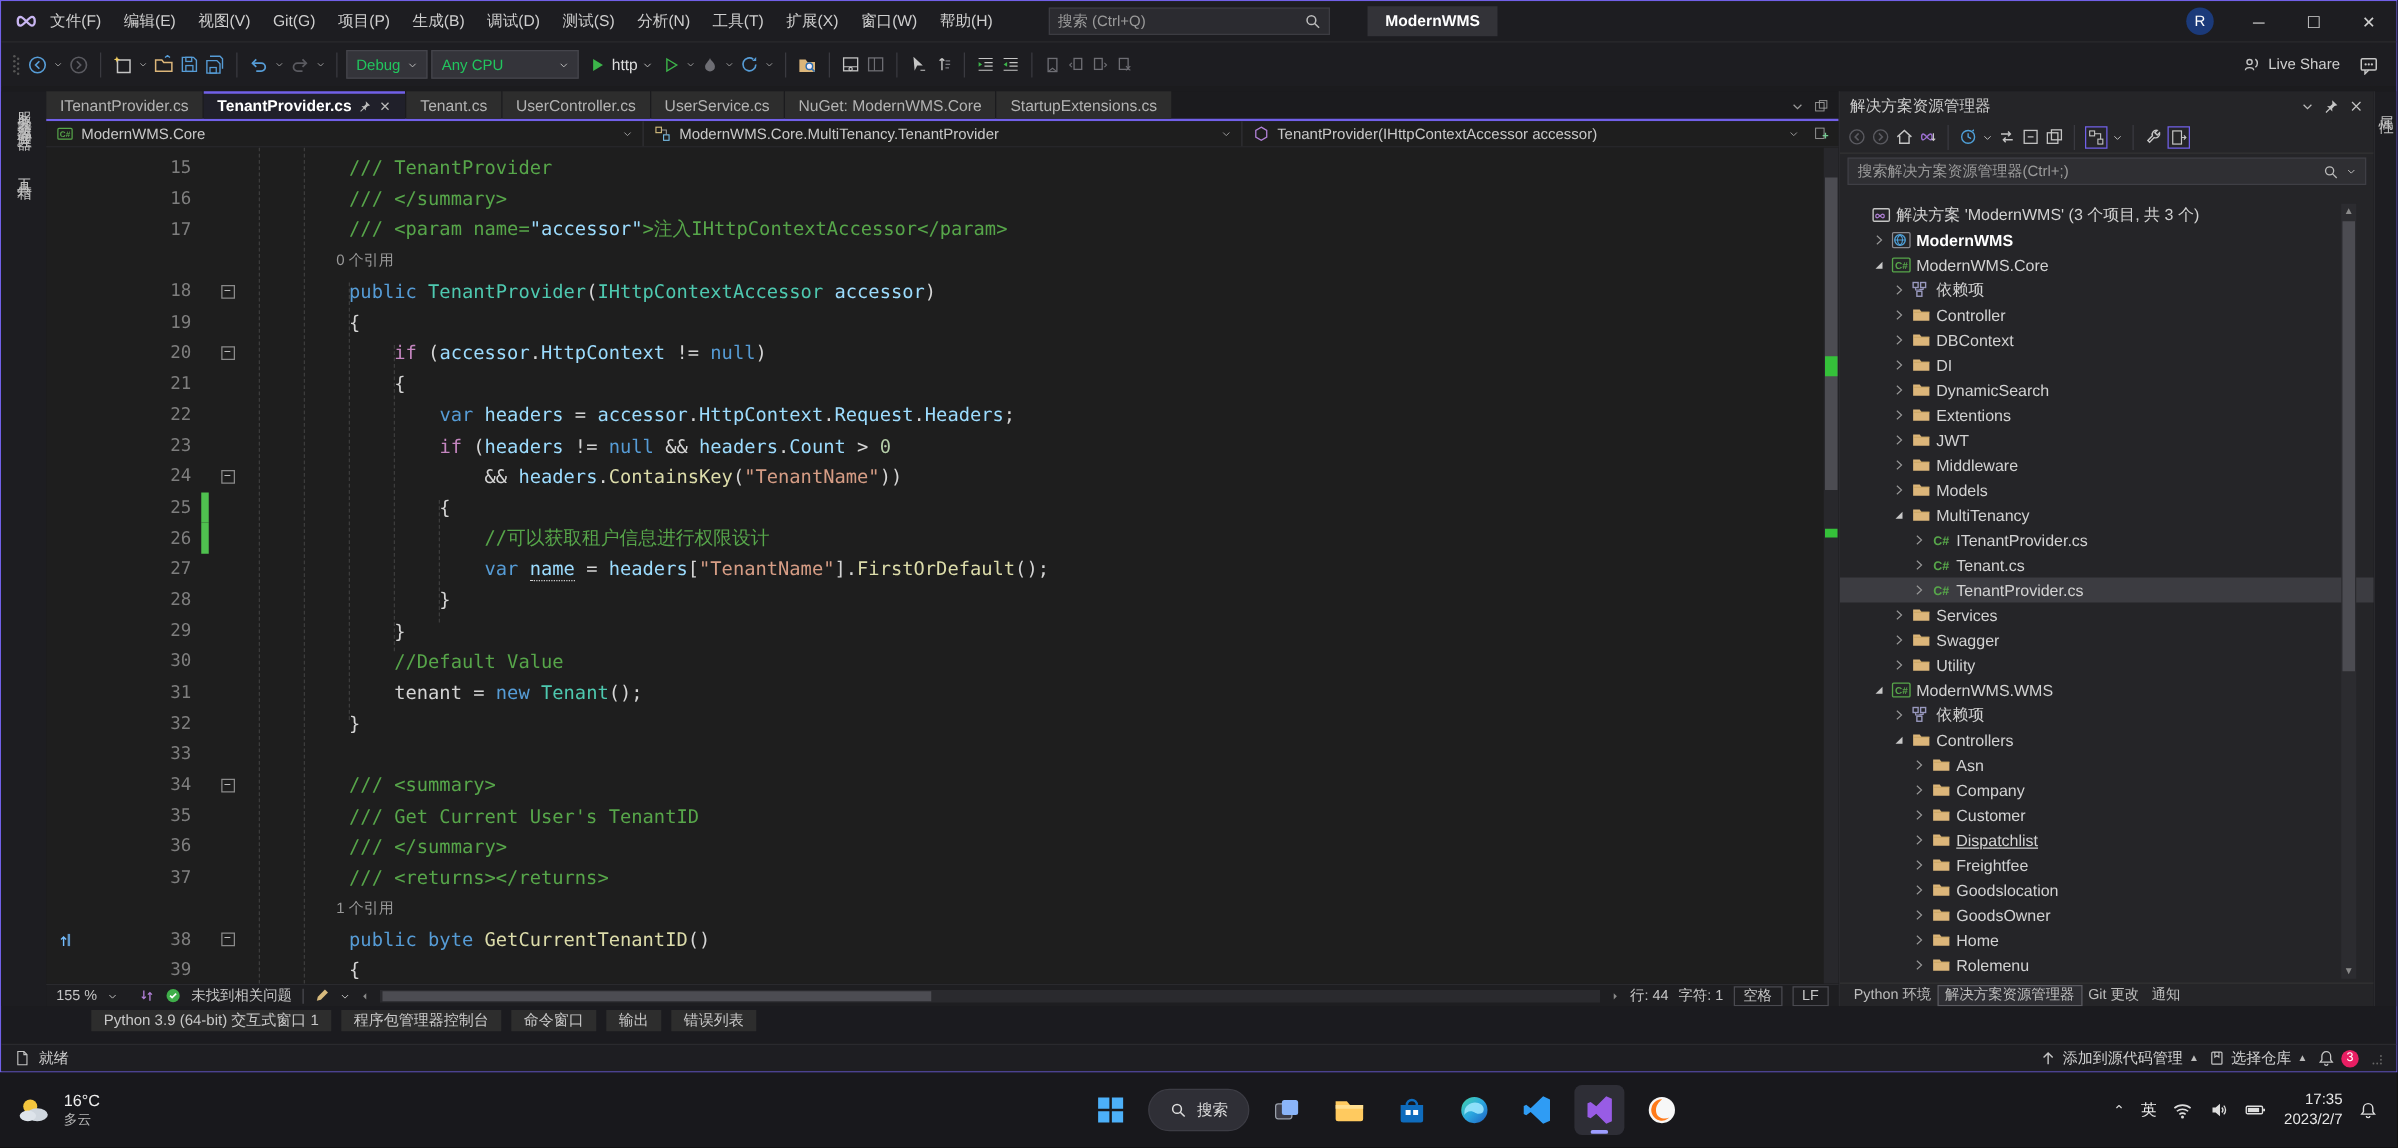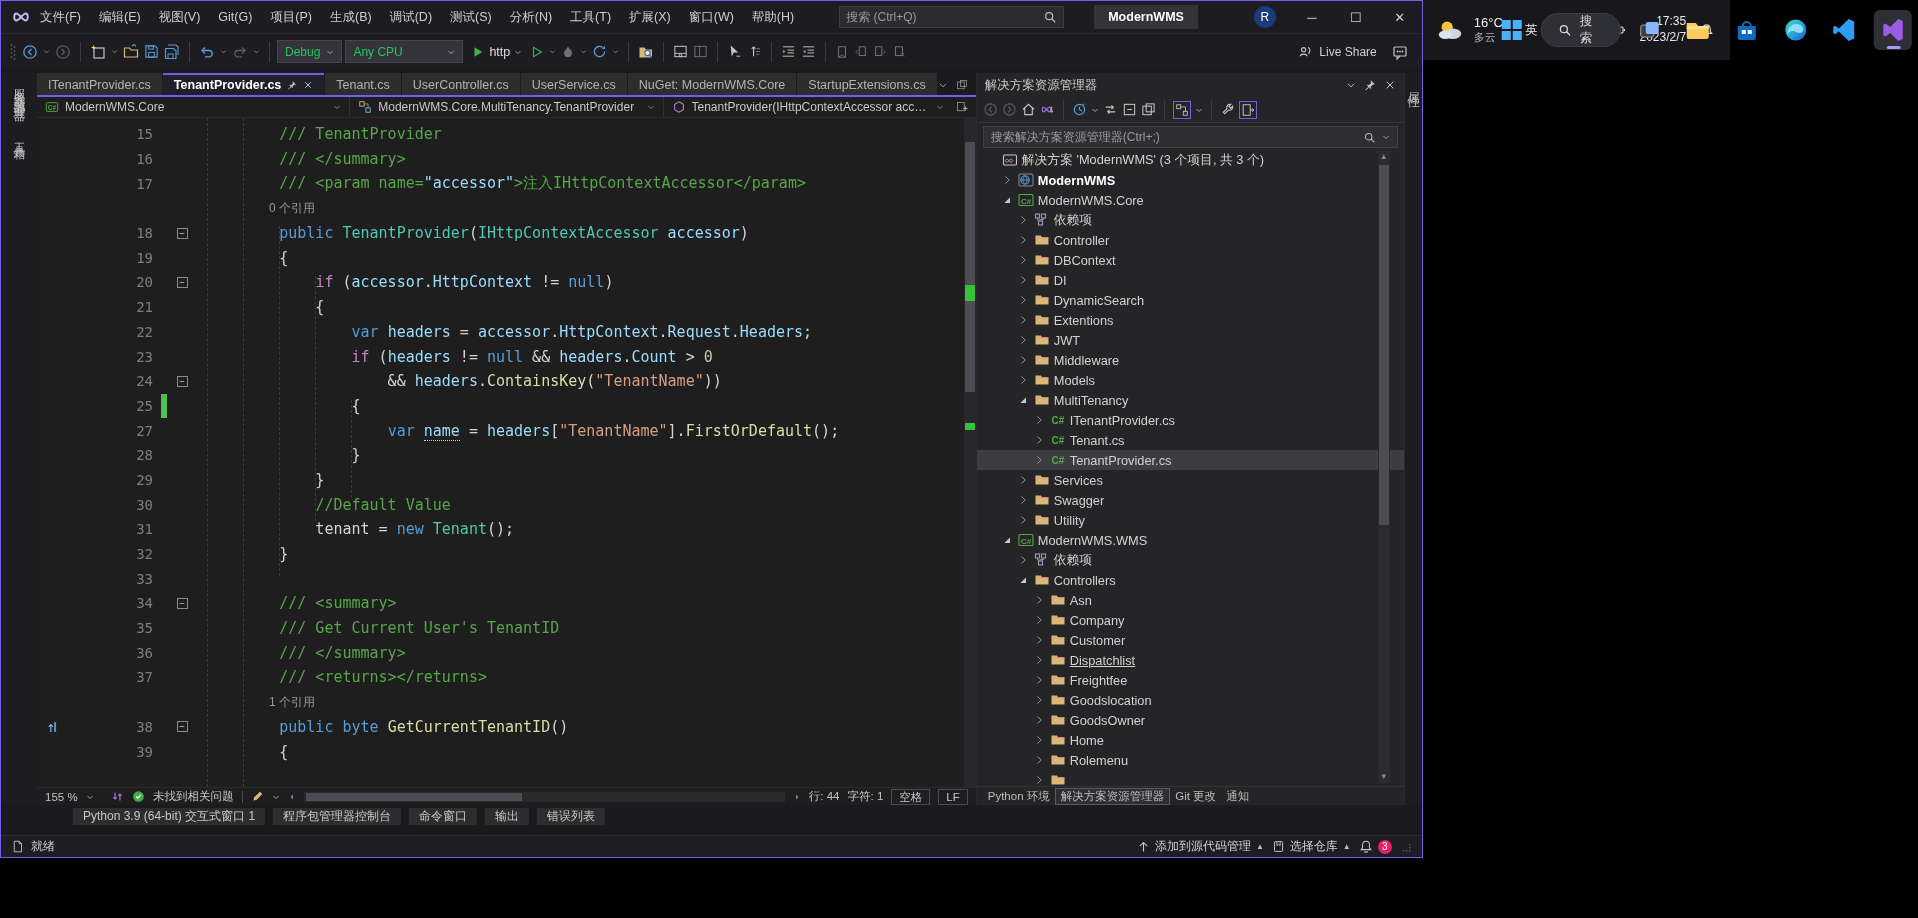--- a/index.html
+++ b/index.html
@@ -1,36 +1,36 @@
 <!DOCTYPE html>
 <html style="--accent: #7160E8;"><head>
 <meta charset="utf-8">
 <style>
 :root{--accent:#7160E8;--bg:#1e1e1e;--panel:#252528;--chrome:#1d1d21;--line:#2a2a2e;}
 *{box-sizing:border-box;margin:0;padding:0}
 body{width:1918px;height:918px;overflow:hidden;background:#000;font-family:"Liberation Sans",sans-serif;-webkit-font-smoothing:antialiased}
-.screen{width:1918px;height:918px;display:flex;}
+.screen{width:1918px;height:918px;display:flex;flex-direction:column}
 .vs{height:858px;display:flex;flex-direction:column;border:1px solid var(--accent);background:var(--bg)}
 .ic{display:inline-flex;align-items:center;justify-content:center;flex:0 0 auto}
 .ic svg{display:block}
 
 .titlebar{height:32px;background:var(--chrome);display:flex;align-items:center;padding:0 0 0 10px;flex:0 0 auto}
 .menu-item{font-size:12.5px;color:#cfcfcf;padding:0 9px;line-height:32px;white-space:nowrap}
 .qsearch{width:225px;height:22px;margin-left:36px;background:#2b2b30;border:1px solid #3c3c42;display:flex;align-items:center;padding:0 6px;color:#9a9a9a;font-size:12px}
 .qsearch .ph{flex:1}
 .sol-badge{margin-left:30px;height:24px;display:flex;align-items:center;padding:0 14px;background:#333338;color:#fff;font-weight:bold;font-size:12.5px}
 .avatar{margin-left:auto;width:22px;height:22px;border-radius:50%;background:#1b3a7a;color:#fff;font-size:12px;display:flex;align-items:center;justify-content:center}
 .winbtns{display:flex;margin-left:14px;height:32px}
 .winbtn{width:44px;height:32px;display:flex;align-items:center;justify-content:center;color:#cfcfcf;font-size:13px}
 
 .toolbar{height:36px;background:var(--chrome);border-top:1px solid var(--line);display:flex;align-items:center;padding:0 8px;gap:3px;flex:0 0 auto}
 .tsep{width:1px;height:20px;background:#3a3a40;margin:0 4px}
 .dd{height:23px;display:flex;align-items:center;gap:6px;background:#34343a;border:1px solid #45454c;color:#22c55e;font-size:12px;padding:0 7px;white-space:nowrap}
 .runbtn{display:flex;align-items:center;gap:4px;color:#ddd;font-size:12.5px;padding:0 5px}
-.lshare{margin-left:auto;display:flex;align-items:center;gap:6px;color:#cfcfcf;font-size:12px;padding-right:6px}
+.lshare{margin-left:auto;display:flex;align-items:flex-start;gap:6px;color:#cfcfcf;font-size:12px;padding-right:6px}
 
 .main{flex:1;display:flex;min-height:0;padding-top:4px;background:#1b1b1e}
 .lstrip{width:36px;background:var(--chrome);display:flex;flex-direction:column;align-items:center;padding-top:6px;gap:30px;flex:0 0 auto}
 .vtab{writing-mode:vertical-rl;font-size:12px;color:#c0c0c0;letter-spacing:3px;white-space:nowrap}
 
 .editor{flex:1;display:flex;flex-direction:column;min-width:0}
 .tabstrip{height:24px;display:flex;align-items:flex-end;background:#1b1b1e;border-bottom:2px solid var(--accent)}
 .tab{height:22px;display:flex;align-items:center;gap:6px;padding:0 11px;background:#2d2d2d;color:#b3b3b3;font-size:12.5px;margin-right:1px;border-top:2px solid transparent;white-space:nowrap}
 .tab.active{background:#20202a;color:#fff;font-weight:bold;border-top:2px solid var(--accent)}
 .tabstrip-right{margin-left:auto;display:flex;align-items:center;gap:8px;padding:0 8px 4px 0}
@@ -63,21 +63,21 @@
 .zoombox{display:flex;align-items:center;gap:8px;min-width:58px}
 .hstrack{flex:1;height:10px;background:#2a2a2e;position:relative}
 .hsthumb{position:absolute;left:2px;top:1px;height:8px;width:45%;background:#4c4c52}
 .boxval{border:1px solid #4a4a50;padding:0 7px;line-height:14px}
 
 .rpanel{width:428px;background:var(--panel);border-left:1px solid var(--line);display:flex;flex-direction:column;flex:0 0 auto}
 .rp-title{height:24px;display:flex;align-items:center;gap:8px;padding:0 8px;color:#cccccc;font-size:12.5px}
 .rp-title .lbl{flex:1;white-space:nowrap;overflow:hidden}
 .rp-tools{height:26px;display:flex;align-items:center;gap:4px;padding:0 6px;border-bottom:1px solid #333}
 .boxed{border:1px solid var(--accent);padding:1px}
-.rp-search{height:22px;margin:3px 6px 0;background:#2f2f33;border:1px solid #3f3f45;display:flex;align-items:center;gap:6px;font-size:12px;color:#9a9a9a;padding:0 7px}
+.rp-search{height:22px;margin:3px 6px 12px;background:#2f2f33;border:1px solid #3f3f45;display:flex;align-items:center;gap:6px;font-size:12px;color:#9a9a9a;padding:0 7px}
 .rp-search .lbl{flex:1;white-space:nowrap;overflow:hidden}
 .rp-tree{flex:1;position:relative;overflow:hidden;font-size:12.8px;color:#d2d2d2;padding-top:2px}
 .trow{height:20px;display:flex;align-items:center;white-space:nowrap}
 .trow.sel{background:#3c3c41}
 .trow .chev{width:17px;display:flex;justify-content:center}
 .trow .ticon{width:20px;display:flex;justify-content:center}
 .trow .tlbl{padding-left:2px}
 .trow.bold .tlbl{font-weight:bold;color:#fff}
 .tscroll{position:absolute;right:14px;top:3px;bottom:3px;width:12px;background:#2c2c30}
 .tthumb{position:absolute;left:1px;right:1px;top:14px;height:360px;background:#4c4c52}
@@ -577,20 +577,27 @@
               </div>
               <div class="crow">
                 <span class="mic"></span>
                 <span class="lnum">25</span>
                 <span class="chg on"></span>
                 <span class="foldc"></span>
                 <span class="ctext"><span class="s-p">                {</span></span>
               </div>
               <div class="crow">
                 <span class="mic"></span>
+                <span class="lnum">26</span>
+                <span class="chg on"></span>
+                <span class="foldc"></span>
+                <span class="ctext"><span class="s-p">                    </span><span class="s-cm">//可以获取租户信息进行权限设计</span></span>
+              </div>
+              <div class="crow">
+                <span class="mic"></span>
                 <span class="lnum">27</span>
                 <span class="chg"></span>
                 <span class="foldc"></span>
                 <span class="ctext"><span class="s-p">                    </span><span class="s-kw">var</span><span class="s-p"> </span><span class="s-vru">name</span><span class="s-p"> = </span><span class="s-vr">headers</span><span class="s-p">[</span><span class="s-st">"TenantName"</span><span class="s-p">].</span><span class="s-mth">FirstOrDefault</span><span class="s-p">();</span></span>
               </div>
               <div class="crow">
                 <span class="mic"></span>
                 <span class="lnum">28</span>
                 <span class="chg"></span>
                 <span class="foldc"></span>

